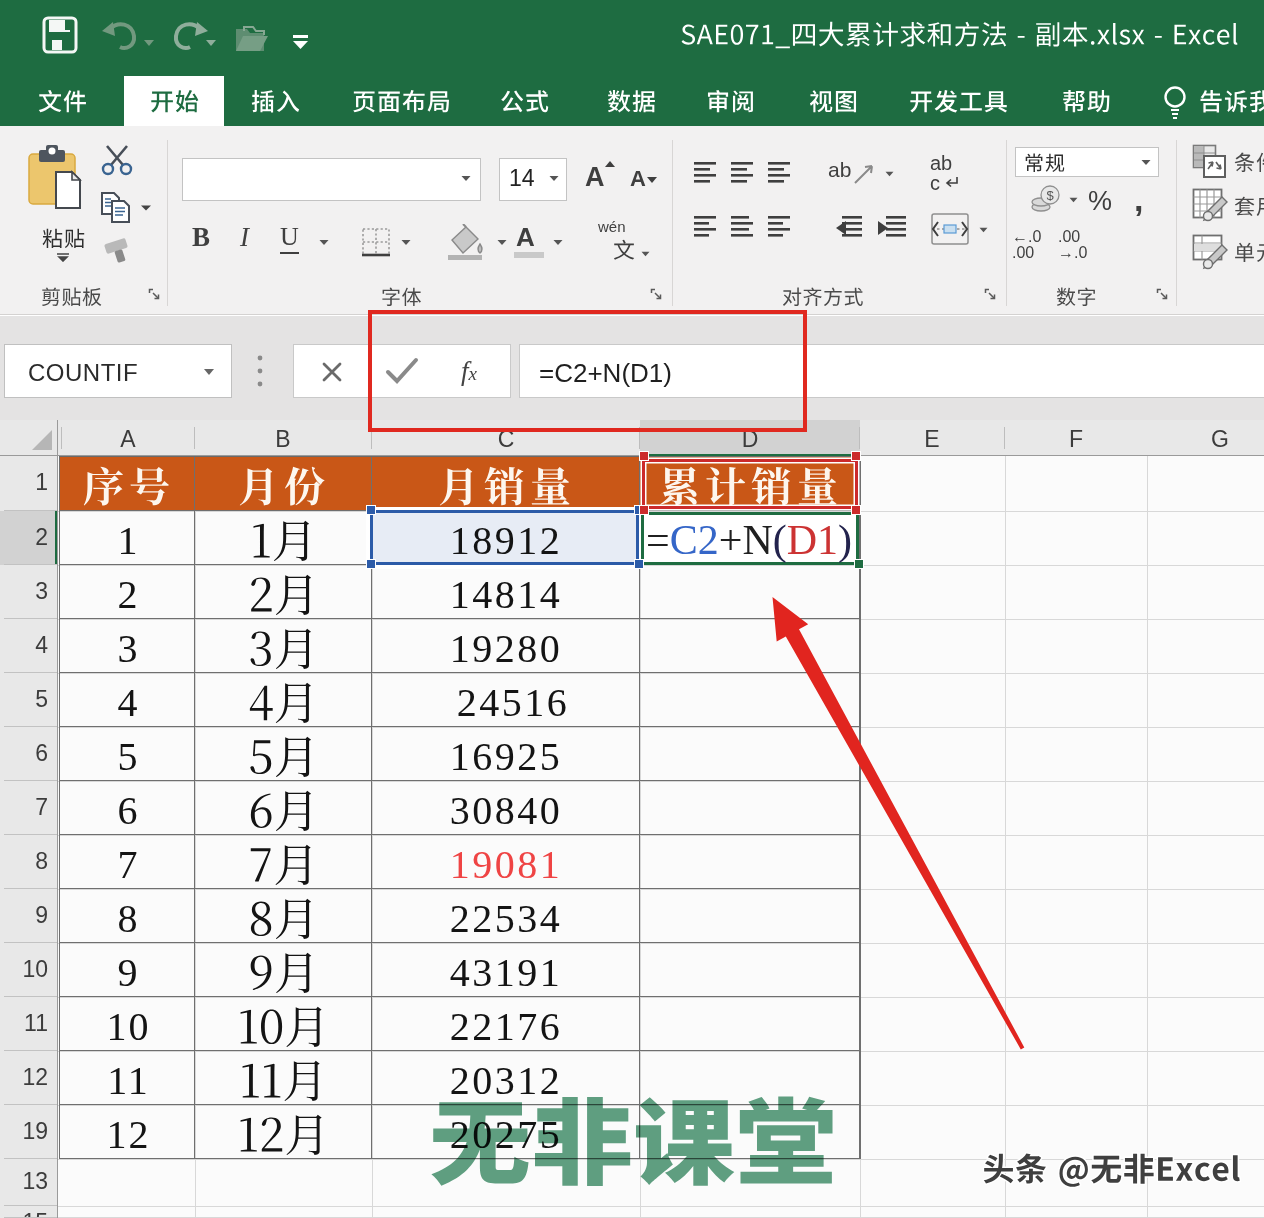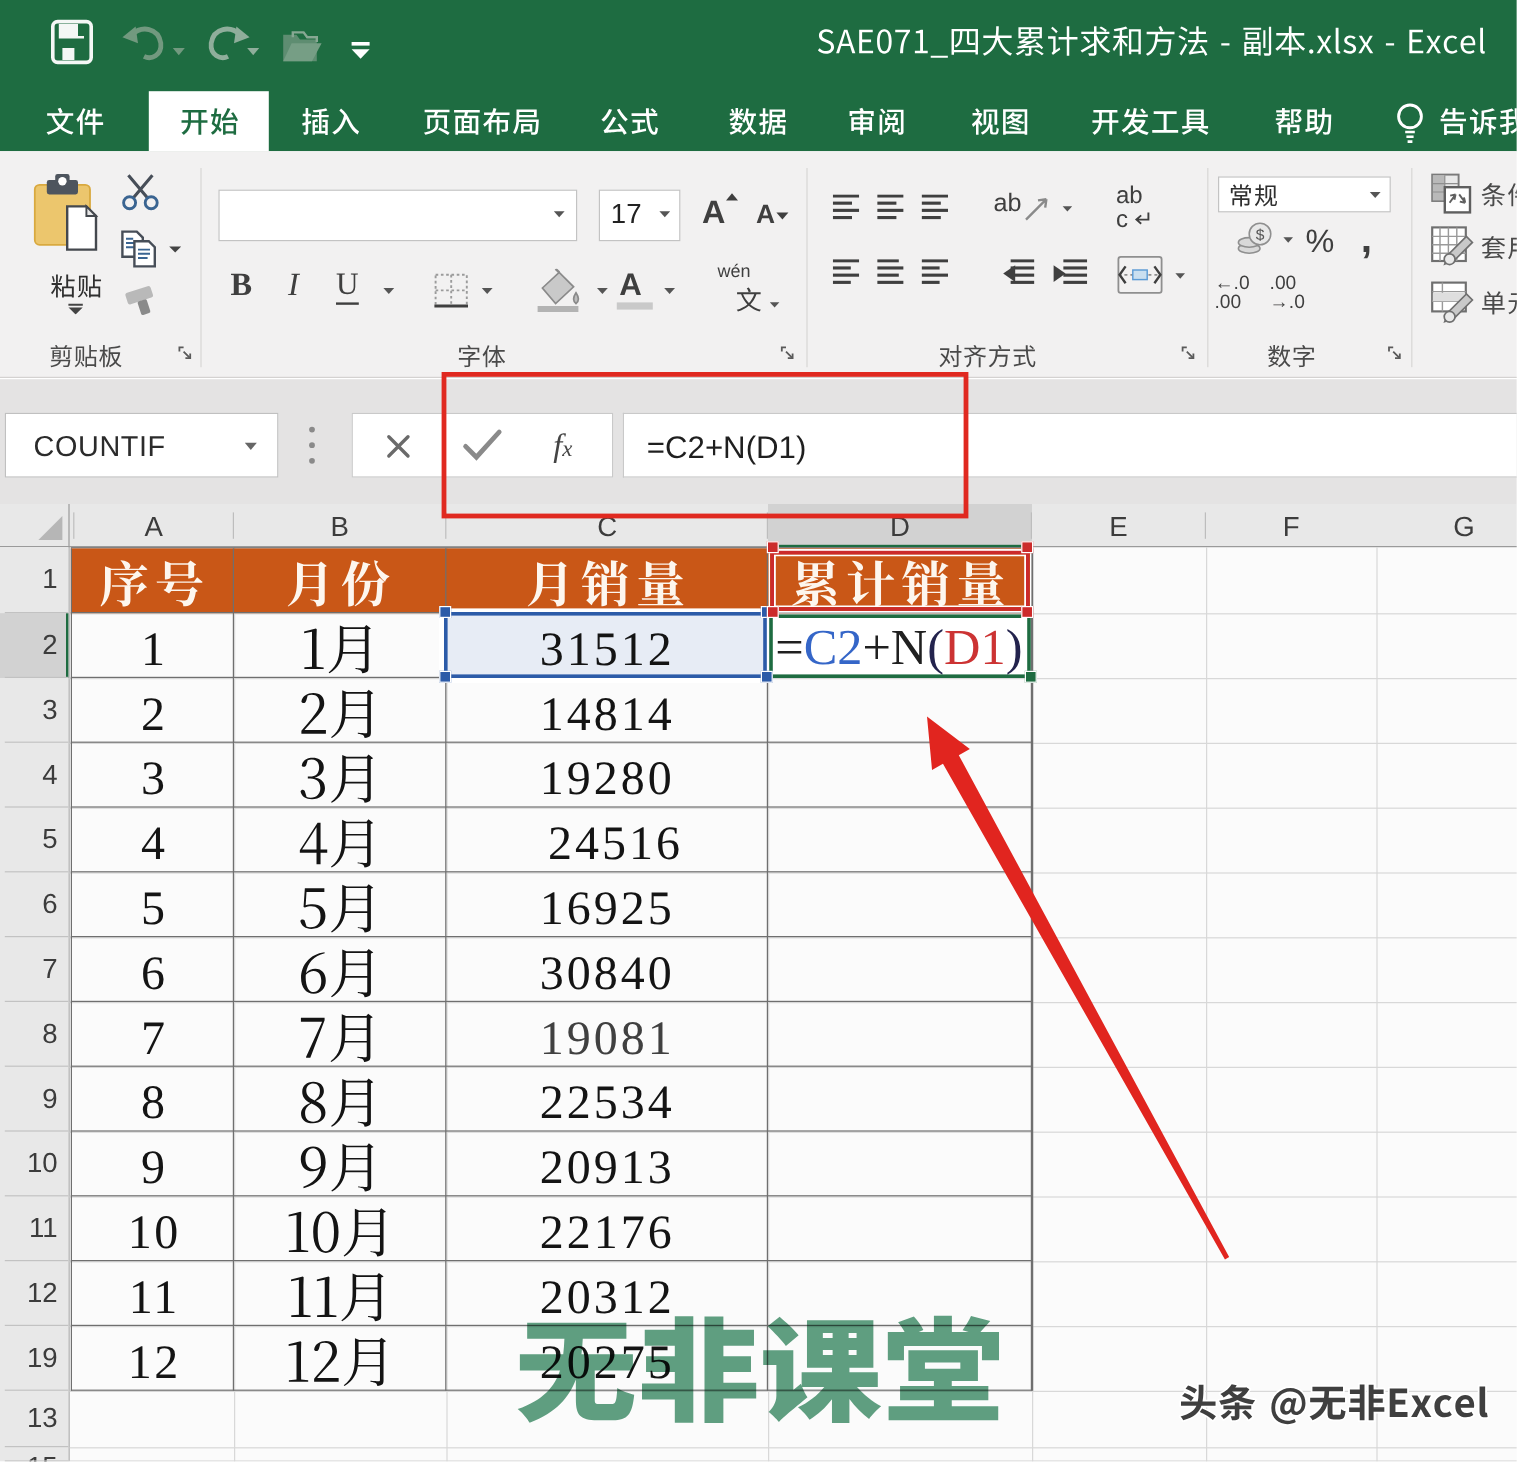--- a/index.html
+++ b/index.html
@@ -133,21 +133,21 @@
       <path d="M1.5 5 v-3.5 h3.5 M5 5 l5 5"></path>
       <path d="M10.5 6.5 v4 h-4"></path>
     </g>
   </svg>
 <div style="position:absolute;left:167px;top:140px;width:1px;height:166px;background:#d8d6d5;"></div>
 <div style="position:absolute;left:182px;top:158px;width:299px;height:43px;background:#fff;border:1px solid #c3c3c3;"></div>
 <svg class="abs" style="left:460px;top:174px" width="12" height="9" viewBox="0 0 12 9">
     <path d="M1.5 2 l4.5 5 l4.5 -5 z" fill="#555"></path>
   </svg>
 <div style="position:absolute;left:499px;top:158px;width:68px;height:43px;background:#fff;border:1px solid #c3c3c3;"></div>
-<div style="position:absolute;left:509px;top:165px;width:40px;height:30px;font-size:23px;color:#222;">17</div>
+<div style="position:absolute;left:509px;top:165px;width:40px;height:30px;font-size:23px;color:#222;">14</div>
 <svg class="abs" style="left:548px;top:174px" width="12" height="9" viewBox="0 0 12 9">
     <path d="M1.5 2 l4.5 5 l4.5 -5 z" fill="#555"></path>
   </svg>
 <div style="position:absolute;left:585px;top:162px;width:30px;height:32px;font-size:27px;font-weight:bold;color:#3f3f3f;">A</div>
 <svg class="abs" style="left:604px;top:160px" width="12" height="12" viewBox="0 0 12 12">
     <path d="M6 1 l5 6 h-10 z" fill="#3f3f3f"></path>
   </svg>
 <div style="position:absolute;left:630px;top:166px;width:30px;height:32px;font-size:22px;font-weight:bold;color:#3f3f3f;">A</div>
 <svg class="abs" style="left:646px;top:172px" width="12" height="12" viewBox="0 0 12 12">
     <path d="M6 11 l5 -6 h-10 z" fill="#3f3f3f"></path>
@@ -477,21 +477,21 @@
   </svg>
 <svg style="position:absolute;left:658.0px;top:457.5px;" width="186" height="57" viewBox="-1 -43.5 186 56.6">
     <path fill="#fdf6ee" d="M25.0 -5.8 24.6 -5.4C27.9 -3.6 32.2 -0.2 34.2 2.7C39.5 4.3 40.5 -5.4 25.0 -5.8ZM10.8 -19.5V-20.7H17.2C15.1 -19.2 10.8 -16.9 7.5 -16.3C7.1 -16.2 6.3 -16.1 6.3 -16.1L8.4 -11.9C8.6 -12.0 8.9 -12.2 9.1 -12.5C12.3 -13.0 15.4 -13.5 18.0 -14.0C14.1 -12.1 9.6 -10.5 6.0 -9.7C5.4 -9.6 4.2 -9.4 4.2 -9.4L6.1 -4.7C6.4 -4.8 6.8 -5.1 7.1 -5.6L10.9 -6.1C8.9 -3.2 5.0 0.3 1.1 2.5L1.5 3.0C6.6 1.9 11.6 -0.5 14.6 -2.9C15.5 -2.6 15.9 -2.8 16.2 -3.2L11.6 -6.2L17.8 -7.0V-1.5C17.8 -1.1 17.7 -0.9 17.1 -0.9C16.2 -0.9 12.5 -1.1 12.5 -1.1V-0.6C14.5 -0.3 15.3 0.2 15.8 0.8C16.4 1.4 16.6 2.4 16.6 3.6C22.0 3.3 22.8 1.6 22.8 -1.4V-7.7L31.2 -9.1C32.3 -7.8 33.3 -6.5 33.9 -5.3C38.6 -3.0 40.8 -12.1 27.6 -13.2L27.3 -12.8C28.2 -12.1 29.4 -11.1 30.4 -10.0C22.9 -9.6 15.7 -9.3 10.7 -9.2C18.0 -10.8 26.0 -13.3 30.1 -15.2C31.0 -14.8 31.7 -15.0 32.0 -15.3L27.3 -19.4C26.0 -18.4 24.0 -17.1 21.6 -15.8L11.6 -15.7C15.1 -16.4 18.8 -17.4 21.2 -18.4C22.2 -18.2 22.8 -18.5 23.0 -18.9L18.7 -20.7H30.1V-19.0H30.9C32.5 -19.0 34.9 -19.9 34.9 -20.2V-30.5C35.8 -30.7 36.3 -31.0 36.6 -31.3L31.9 -34.9L29.7 -32.4H11.2L6.1 -34.4V-18.0H6.8C8.7 -18.0 10.8 -19.1 10.8 -19.5ZM18.0 -21.8H10.8V-25.9H18.0ZM22.7 -21.8V-25.9H30.1V-21.8ZM18.0 -27.1H10.8V-31.2H18.0ZM22.7 -27.1V-31.2H30.1V-27.1Z M51.4 -34.5 51.0 -34.2C52.9 -32.3 55.2 -29.3 56.1 -26.7C60.9 -24.0 63.9 -33.1 51.4 -34.5ZM58.1 -21.6C59.0 -21.7 59.4 -22.1 59.7 -22.3L55.7 -25.7L53.5 -23.5H47.4L47.7 -22.3H53.5V-5.5C53.5 -4.6 53.2 -4.2 51.5 -3.2L54.9 1.9C55.3 1.6 55.8 1.0 56.1 0.2C60.1 -3.2 63.3 -6.3 65.0 -8.0L64.8 -8.5C62.5 -7.5 60.1 -6.4 58.1 -5.6ZM76.8 -34.0 70.3 -34.6V-19.7H60.8L61.2 -18.5H70.3V3.5H71.3C73.1 3.5 75.2 2.3 75.2 1.8V-18.5H85.0C85.6 -18.5 86.1 -18.7 86.2 -19.2C84.4 -20.9 81.4 -23.2 81.4 -23.2L78.7 -19.7H75.2V-32.8C76.4 -33.0 76.7 -33.4 76.8 -34.0Z M131.4 -30.3 125.9 -33.0C125.4 -30.7 124.0 -26.4 122.8 -23.5L123.2 -23.1C125.6 -25.1 128.3 -27.8 129.9 -29.7C130.9 -29.6 131.2 -29.8 131.4 -30.3ZM108.9 -32.3 108.5 -32.0C110.0 -30.0 111.6 -26.9 111.8 -24.3C115.7 -21.1 119.6 -29.0 108.9 -32.3ZM124.6 -8.6H113.8V-14.1H124.6ZM102.7 -31.9C103.7 -32.0 104.1 -32.3 104.3 -32.9L98.0 -34.9C97.4 -30.5 95.2 -23.1 92.7 -19.0L93.1 -18.7C94.0 -19.5 94.9 -20.3 95.7 -21.2L95.9 -20.4H98.6V-13.6H93.0L93.3 -12.5H98.6V-3.9C98.6 -3.1 98.2 -2.7 96.5 -1.4L101.0 2.7C101.4 2.4 101.7 1.7 101.9 0.9C105.0 -2.7 107.6 -6.2 108.8 -8.0L108.5 -8.3C106.6 -7.1 104.8 -6.0 103.0 -5.0V-12.5H108.7C108.9 -12.5 109.1 -12.5 109.2 -12.5V3.6H109.9C111.9 3.6 113.8 2.6 113.8 2.1V-7.5H124.6V-2.3C124.6 -1.8 124.4 -1.5 123.8 -1.5C122.9 -1.5 119.5 -1.7 119.5 -1.7V-1.1C121.3 -0.9 122.1 -0.3 122.6 0.4C123.2 1.1 123.3 2.2 123.4 3.6C128.6 3.2 129.2 1.4 129.2 -1.8V-19.9C130.0 -20.0 130.7 -20.4 130.9 -20.7L126.3 -24.2L124.2 -21.8H121.6V-33.3C122.6 -33.4 122.9 -33.8 123.0 -34.3L117.1 -34.8V-21.8H114.0L109.2 -23.8V-13.7C107.8 -15.1 106.0 -16.6 106.0 -16.6L103.8 -13.6H103.0V-20.4H107.6C108.2 -20.4 108.6 -20.6 108.7 -21.1C107.3 -22.5 104.9 -24.6 104.9 -24.6L102.7 -21.6H96.1C97.8 -23.5 99.3 -25.6 100.6 -27.7H108.4C109.0 -27.7 109.4 -27.9 109.5 -28.4C108.1 -29.8 105.7 -31.8 105.7 -31.8L103.5 -28.9H101.2C101.8 -29.9 102.3 -31.0 102.7 -31.9ZM124.6 -15.3H113.8V-20.7H124.6Z M140.0 -20.0 140.4 -18.9H176.0C176.5 -18.9 176.9 -19.1 177.1 -19.6C175.4 -21.0 172.6 -23.2 172.6 -23.2L170.2 -20.0ZM165.8 -27.0V-23.9H151.0V-27.0ZM165.8 -28.2H151.0V-31.1H165.8ZM146.2 -32.2V-20.8H146.9C148.9 -20.8 151.0 -21.8 151.0 -22.2V-22.8H165.8V-21.5H166.7C168.2 -21.5 170.6 -22.3 170.7 -22.6V-30.3C171.5 -30.5 172.1 -30.8 172.3 -31.2L167.6 -34.7L165.4 -32.2H151.3L146.2 -34.2ZM166.2 -10.7V-7.5H160.7V-10.7ZM166.2 -11.9H160.7V-15.0H166.2ZM150.6 -10.7H156.0V-7.5H150.6ZM150.6 -11.9V-15.0H156.0V-11.9ZM166.2 -6.3V-5.2H167.0C167.8 -5.2 168.8 -5.4 169.7 -5.7L167.7 -3.1H160.7V-6.3ZM142.8 -3.1 143.2 -1.9H156.0V1.6H139.7L140.0 2.7H176.4C177.0 2.7 177.5 2.5 177.6 2.1C175.8 0.5 172.8 -1.8 172.8 -1.8L170.3 1.6H160.7V-1.9H173.5C174.1 -1.9 174.5 -2.1 174.6 -2.6C173.3 -3.7 171.4 -5.3 170.6 -5.9C170.9 -6.1 171.1 -6.2 171.1 -6.3V-14.1C172.0 -14.4 172.6 -14.8 172.9 -15.1L168.1 -18.7L165.8 -16.2H150.9L145.7 -18.2V-4.1H146.4C148.4 -4.1 150.6 -5.2 150.6 -5.6V-6.3H156.0V-3.1Z"></path>
   </svg>
 <div style="position:absolute;left:366px;top:507px;width:276px;height:62px;background:#ffffff;"></div>
 <div style="position:absolute;left:370px;top:510px;width:269px;height:55px;background:#e7ecf5;border:3px solid #2c5ba8;"></div>
 <div style="position:absolute;left:62px;top:517px;width:133px;height:46px;font-size:40px;font-family:'Liberation Serif',serif;color:#141414;text-align:center;letter-spacing:2px;">1</div>
 <svg style="position:absolute;left:249.2px;top:509.2px;" width="70" height="63" viewBox="-1 -48.8 70 63.5">
     <path fill="#141414" d="M3.4 0.0 19.6 0.0V-1.2L13.7 -1.9L13.6 -10.6V-26.2L13.8 -33.4L13.1 -33.9L3.2 -31.4V-30.0L9.8 -31.1V-10.6L9.8 -1.9L3.4 -1.3Z M54.2 -33.6V-24.7H36.2V-33.6ZM33.2 -35.0V-20.6C33.2 -11.3 31.8 -3.2 23.8 3.0L24.5 3.6C31.8 -0.6 34.6 -6.5 35.6 -12.7H54.2V-1.4C54.2 -0.6 54.0 -0.3 53.0 -0.3C51.9 -0.3 46.3 -0.7 46.3 -0.7V0.0C48.7 0.4 50.0 0.7 50.8 1.3C51.5 1.8 51.8 2.6 52.0 3.6C56.8 3.1 57.3 1.5 57.3 -1.0V-33.0C58.2 -33.2 59.0 -33.6 59.3 -33.9L55.4 -36.9L53.8 -35.0H36.8L33.2 -36.5ZM54.2 -23.3V-14.1H35.8C36.1 -16.2 36.2 -18.4 36.2 -20.6V-23.3Z"></path>
   </svg>
-<div style="position:absolute;left:372px;top:517px;width:268px;height:46px;font-size:40px;font-family:'Liberation Serif',serif;color:#141414;text-align:center;letter-spacing:2.5px;">31512</div>
+<div style="position:absolute;left:372px;top:517px;width:268px;height:46px;font-size:40px;font-family:'Liberation Serif',serif;color:#141414;text-align:center;letter-spacing:2.5px;">18912</div>
 <div style="position:absolute;left:62px;top:571px;width:133px;height:46px;font-size:40px;font-family:'Liberation Serif',serif;color:#141414;text-align:center;letter-spacing:2px;">2</div>
 <svg style="position:absolute;left:247.2px;top:563.2px;" width="74" height="63" viewBox="-1 -48.8 74 63.5">
     <path fill="#141414" d="M2.9 0.0H23.5V-3.2H5.5C8.3 -6.3 11.0 -9.3 12.3 -10.7C19.3 -17.8 22.1 -21.2 22.1 -25.4C22.1 -30.9 19.0 -34.2 12.8 -34.2C8.1 -34.2 3.7 -31.8 2.9 -27.1C3.2 -26.2 4.0 -25.7 4.8 -25.7C5.9 -25.7 6.6 -26.3 7.1 -28.1L8.2 -32.1C9.4 -32.6 10.5 -32.8 11.7 -32.8C15.8 -32.8 18.2 -30.1 18.2 -25.5C18.2 -21.5 16.2 -18.3 11.3 -12.4C9.1 -9.7 6.0 -6.1 2.9 -2.5Z M58.2 -33.6V-24.7H40.2V-33.6ZM37.2 -35.0V-20.6C37.2 -11.3 35.8 -3.2 27.8 3.0L28.5 3.6C35.8 -0.6 38.6 -6.5 39.7 -12.7H58.2V-1.4C58.2 -0.6 58.0 -0.3 57.0 -0.3C55.9 -0.3 50.3 -0.7 50.3 -0.7V0.0C52.7 0.4 54.0 0.7 54.8 1.3C55.5 1.8 55.8 2.6 56.0 3.6C60.8 3.1 61.3 1.5 61.3 -1.0V-33.0C62.2 -33.2 63.0 -33.6 63.3 -33.9L59.4 -36.9L57.8 -35.0H40.8L37.2 -36.5ZM58.2 -23.3V-14.1H39.8C40.1 -16.2 40.2 -18.4 40.2 -20.6V-23.3Z"></path>
   </svg>
 <div style="position:absolute;left:372px;top:571px;width:268px;height:46px;font-size:40px;font-family:'Liberation Serif',serif;color:#141414;text-align:center;letter-spacing:2.5px;">14814</div>
 <div style="position:absolute;left:62px;top:625px;width:133px;height:46px;font-size:40px;font-family:'Liberation Serif',serif;color:#141414;text-align:center;letter-spacing:2px;">3</div>
 <svg style="position:absolute;left:247.2px;top:617.2px;" width="74" height="63" viewBox="-1 -48.8 74 63.5">
     <path fill="#141414" d="M11.8 0.7C18.2 0.7 22.7 -3.0 22.7 -8.6C22.7 -13.5 20.0 -16.8 14.0 -17.7C19.1 -18.8 21.7 -22.2 21.7 -26.1C21.7 -30.9 18.3 -34.2 12.4 -34.2C8.1 -34.2 4.0 -32.3 3.2 -27.8C3.4 -27.0 4.1 -26.6 4.9 -26.6C6.1 -26.6 6.8 -27.1 7.2 -28.7L8.2 -32.2C9.4 -32.6 10.4 -32.8 11.5 -32.8C15.5 -32.8 17.8 -30.2 17.8 -25.9C17.8 -21.0 14.6 -18.4 10.2 -18.4H8.3V-16.7H10.4C15.9 -16.7 18.8 -13.8 18.8 -8.8C18.8 -3.9 15.8 -0.7 10.7 -0.7C9.4 -0.7 8.3 -1.0 7.3 -1.3L6.2 -4.9C5.8 -6.6 5.2 -7.3 4.0 -7.3C3.2 -7.3 2.5 -6.8 2.2 -5.8C3.1 -1.6 6.5 0.7 11.8 0.7Z M58.2 -33.6V-24.7H40.2V-33.6ZM37.2 -35.0V-20.6C37.2 -11.3 35.7 -3.2 27.8 3.0L28.4 3.6C35.7 -0.6 38.6 -6.5 39.6 -12.7H58.2V-1.4C58.2 -0.6 57.9 -0.3 56.9 -0.3C55.8 -0.3 50.2 -0.7 50.2 -0.7V0.0C52.6 0.4 54.0 0.7 54.8 1.3C55.5 1.8 55.8 2.6 56.0 3.6C60.7 3.1 61.2 1.5 61.2 -1.0V-33.0C62.2 -33.2 62.9 -33.6 63.2 -33.9L59.3 -36.9L57.7 -35.0H40.8L37.2 -36.5ZM58.2 -23.3V-14.1H39.8C40.1 -16.2 40.2 -18.4 40.2 -20.6V-23.3Z"></path>
   </svg>
 <div style="position:absolute;left:372px;top:625px;width:268px;height:46px;font-size:40px;font-family:'Liberation Serif',serif;color:#141414;text-align:center;letter-spacing:2.5px;">19280</div>
@@ -507,31 +507,31 @@
 <div style="position:absolute;left:372px;top:733px;width:268px;height:46px;font-size:40px;font-family:'Liberation Serif',serif;color:#141414;text-align:center;letter-spacing:2.5px;">16925</div>
 <div style="position:absolute;left:62px;top:787px;width:133px;height:46px;font-size:40px;font-family:'Liberation Serif',serif;color:#141414;text-align:center;letter-spacing:2px;">6</div>
 <svg style="position:absolute;left:247.2px;top:779.2px;" width="74" height="63" viewBox="-1 -48.8 74 63.5">
     <path fill="#141414" d="M13.3 0.7C19.1 0.7 23.4 -3.9 23.4 -10.2C23.4 -16.2 20.1 -20.2 14.6 -20.2C11.5 -20.2 9.0 -19.0 6.8 -16.7C8.0 -24.8 13.3 -31.2 22.5 -33.2L22.3 -34.2C10.2 -32.8 2.6 -23.4 2.6 -12.7C2.6 -4.6 6.6 0.7 13.3 0.7ZM6.6 -15.2C8.8 -17.5 10.9 -18.4 13.3 -18.4C17.2 -18.4 19.6 -15.4 19.6 -9.9C19.6 -4.0 16.8 -0.7 13.3 -0.7C9.1 -0.7 6.5 -5.3 6.5 -13.2Z M58.2 -33.6V-24.7H40.2V-33.6ZM37.2 -35.0V-20.6C37.2 -11.3 35.8 -3.2 27.8 3.0L28.5 3.6C35.8 -0.6 38.6 -6.5 39.7 -12.7H58.2V-1.4C58.2 -0.6 58.0 -0.3 57.0 -0.3C55.9 -0.3 50.3 -0.7 50.3 -0.7V0.0C52.7 0.4 54.0 0.7 54.8 1.3C55.5 1.8 55.8 2.6 56.0 3.6C60.8 3.1 61.3 1.5 61.3 -1.0V-33.0C62.2 -33.2 63.0 -33.6 63.3 -33.9L59.4 -36.9L57.8 -35.0H40.8L37.2 -36.5ZM58.2 -23.3V-14.1H39.8C40.1 -16.2 40.2 -18.4 40.2 -20.6V-23.3Z"></path>
   </svg>
 <div style="position:absolute;left:372px;top:787px;width:268px;height:46px;font-size:40px;font-family:'Liberation Serif',serif;color:#141414;text-align:center;letter-spacing:2.5px;">30840</div>
 <div style="position:absolute;left:62px;top:841px;width:133px;height:46px;font-size:40px;font-family:'Liberation Serif',serif;color:#141414;text-align:center;letter-spacing:2px;">7</div>
 <svg style="position:absolute;left:247.4px;top:833.2px;" width="73" height="63" viewBox="-1 -48.8 73 63.5">
     <path fill="#141414" d="M7.1 0.0H10.4L22.4 -31.4V-33.5H2.5V-30.3H20.3L6.7 -0.3Z M57.8 -33.6V-24.7H39.8V-33.6ZM36.8 -35.0V-20.6C36.8 -11.3 35.4 -3.2 27.4 3.0L28.1 3.6C35.4 -0.6 38.2 -6.5 39.2 -12.7H57.8V-1.4C57.8 -0.6 57.5 -0.3 56.6 -0.3C55.5 -0.3 49.9 -0.7 49.9 -0.7V0.0C52.3 0.4 53.6 0.7 54.4 1.3C55.1 1.8 55.4 2.6 55.6 3.6C60.4 3.1 60.9 1.5 60.9 -1.0V-33.0C61.8 -33.2 62.6 -33.6 62.9 -33.9L59.0 -36.9L57.4 -35.0H40.4L36.8 -36.5ZM57.8 -23.3V-14.1H39.4C39.7 -16.2 39.8 -18.4 39.8 -20.6V-23.3Z"></path>
   </svg>
-<div style="position:absolute;left:372px;top:841px;width:268px;height:46px;font-size:40px;font-family:'Liberation Serif',serif;color:#404040;text-align:center;letter-spacing:2.5px;">19081</div>
+<div style="position:absolute;left:372px;top:841px;width:268px;height:46px;font-size:40px;font-family:'Liberation Serif',serif;color:#ef4444;text-align:center;letter-spacing:2.5px;">19081</div>
 <div style="position:absolute;left:62px;top:895px;width:133px;height:46px;font-size:40px;font-family:'Liberation Serif',serif;color:#141414;text-align:center;letter-spacing:2px;">8</div>
 <svg style="position:absolute;left:247.2px;top:887.2px;" width="74" height="63" viewBox="-1 -48.8 74 63.5">
     <path fill="#141414" d="M12.6 0.7C19.0 0.7 23.1 -2.8 23.1 -8.1C23.1 -12.4 20.8 -15.3 15.0 -18.0C20.0 -20.3 21.8 -23.4 21.8 -26.5C21.8 -30.9 18.5 -34.2 12.9 -34.2C7.7 -34.2 3.6 -31.0 3.6 -25.9C3.6 -22.0 5.6 -18.7 10.3 -16.4C5.2 -14.2 2.6 -11.4 2.6 -7.4C2.6 -2.5 6.2 0.7 12.6 0.7ZM14.0 -18.5C8.5 -20.9 7.0 -23.7 7.0 -26.8C7.0 -30.5 9.8 -32.7 12.9 -32.7C16.6 -32.7 18.5 -29.9 18.5 -26.6C18.5 -23.1 17.2 -20.7 14.0 -18.5ZM11.4 -15.9C17.7 -13.2 19.6 -10.4 19.6 -7.1C19.6 -3.3 17.1 -0.7 12.8 -0.7C8.5 -0.7 6.0 -3.4 6.0 -7.8C6.0 -11.3 7.5 -13.6 11.4 -15.9Z M58.2 -33.6V-24.7H40.2V-33.6ZM37.2 -35.0V-20.6C37.2 -11.3 35.8 -3.2 27.8 3.0L28.5 3.6C35.8 -0.6 38.6 -6.5 39.7 -12.7H58.2V-1.4C58.2 -0.6 58.0 -0.3 57.0 -0.3C55.9 -0.3 50.3 -0.7 50.3 -0.7V0.0C52.7 0.4 54.0 0.7 54.8 1.3C55.5 1.8 55.8 2.6 56.0 3.6C60.8 3.1 61.3 1.5 61.3 -1.0V-33.0C62.2 -33.2 63.0 -33.6 63.3 -33.9L59.4 -36.9L57.8 -35.0H40.8L37.2 -36.5ZM58.2 -23.3V-14.1H39.8C40.1 -16.2 40.2 -18.4 40.2 -20.6V-23.3Z"></path>
   </svg>
 <div style="position:absolute;left:372px;top:895px;width:268px;height:46px;font-size:40px;font-family:'Liberation Serif',serif;color:#141414;text-align:center;letter-spacing:2.5px;">22534</div>
 <div style="position:absolute;left:62px;top:949px;width:133px;height:46px;font-size:40px;font-family:'Liberation Serif',serif;color:#141414;text-align:center;letter-spacing:2px;">9</div>
 <svg style="position:absolute;left:247.1px;top:941.2px;" width="74" height="63" viewBox="-1 -48.8 74 63.5">
     <path fill="#141414" d="M4.8 0.7C16.9 -2.3 23.3 -10.6 23.3 -20.7C23.3 -29.1 19.1 -34.2 12.7 -34.2C6.9 -34.2 2.4 -30.1 2.4 -23.6C2.4 -17.3 6.5 -13.4 12.1 -13.4C15.0 -13.4 17.3 -14.4 19.0 -16.2C17.7 -8.9 13.0 -3.4 4.5 -0.5ZM19.3 -17.8C17.6 -16.1 15.7 -15.2 13.5 -15.2C9.3 -15.2 6.3 -18.4 6.3 -23.9C6.3 -29.7 9.2 -32.8 12.7 -32.8C16.5 -32.8 19.4 -28.8 19.4 -20.8C19.4 -19.8 19.4 -18.8 19.3 -17.8Z M58.4 -33.6V-24.7H40.4V-33.6ZM37.4 -35.0V-20.6C37.4 -11.3 36.0 -3.2 28.0 3.0L28.7 3.6C36.0 -0.6 38.8 -6.5 39.8 -12.7H58.4V-1.4C58.4 -0.6 58.1 -0.3 57.2 -0.3C56.1 -0.3 50.5 -0.7 50.5 -0.7V0.0C52.9 0.4 54.2 0.7 55.0 1.3C55.7 1.8 56.0 2.6 56.2 3.6C61.0 3.1 61.5 1.5 61.5 -1.0V-33.0C62.4 -33.2 63.2 -33.6 63.5 -33.9L59.6 -36.9L58.0 -35.0H41.0L37.4 -36.5ZM58.4 -23.3V-14.1H40.0C40.3 -16.2 40.4 -18.4 40.4 -20.6V-23.3Z"></path>
   </svg>
-<div style="position:absolute;left:372px;top:949px;width:268px;height:46px;font-size:40px;font-family:'Liberation Serif',serif;color:#141414;text-align:center;letter-spacing:2.5px;">20913</div>
+<div style="position:absolute;left:372px;top:949px;width:268px;height:46px;font-size:40px;font-family:'Liberation Serif',serif;color:#141414;text-align:center;letter-spacing:2.5px;">43191</div>
 <div style="position:absolute;left:62px;top:1003px;width:133px;height:46px;font-size:40px;font-family:'Liberation Serif',serif;color:#141414;text-align:center;letter-spacing:2px;">10</div>
 <svg style="position:absolute;left:236.4px;top:995.2px;" width="95" height="63" viewBox="-1 -48.8 95 63.5">
     <path fill="#141414" d="M3.4 0.0 19.6 0.0V-1.2L13.7 -1.9L13.6 -10.6V-26.2L13.8 -33.4L13.1 -33.9L3.2 -31.4V-30.0L9.8 -31.1V-10.6L9.8 -1.9L3.4 -1.3Z M34.5 0.7C40.0 0.7 45.1 -4.3 45.1 -16.8C45.1 -29.2 40.0 -34.2 34.5 -34.2C28.9 -34.2 23.8 -29.2 23.8 -16.8C23.8 -4.3 28.9 0.7 34.5 0.7ZM34.5 -0.7C31.0 -0.7 27.6 -4.6 27.6 -16.8C27.6 -28.9 31.0 -32.7 34.5 -32.7C37.9 -32.7 41.3 -28.9 41.3 -16.8C41.3 -4.6 37.9 -0.7 34.5 -0.7Z M79.9 -33.6V-24.7H61.8V-33.6ZM58.8 -35.0V-20.6C58.8 -11.3 57.4 -3.2 49.4 3.0L50.1 3.6C57.4 -0.6 60.3 -6.5 61.3 -12.7H79.9V-1.4C79.9 -0.6 79.6 -0.3 78.6 -0.3C77.5 -0.3 71.9 -0.7 71.9 -0.7V0.0C74.3 0.4 75.7 0.7 76.5 1.3C77.1 1.8 77.5 2.6 77.6 3.6C82.4 3.1 82.9 1.5 82.9 -1.0V-33.0C83.9 -33.2 84.6 -33.6 84.9 -33.9L81.0 -36.9L79.4 -35.0H62.4L58.8 -36.5ZM79.9 -23.3V-14.1H61.5C61.7 -16.2 61.8 -18.4 61.8 -20.6V-23.3Z"></path>
   </svg>
 <div style="position:absolute;left:372px;top:1003px;width:268px;height:46px;font-size:40px;font-family:'Liberation Serif',serif;color:#141414;text-align:center;letter-spacing:2.5px;">22176</div>
 <div style="position:absolute;left:62px;top:1057px;width:133px;height:46px;font-size:40px;font-family:'Liberation Serif',serif;color:#141414;text-align:center;letter-spacing:2px;">11</div>
 <svg style="position:absolute;left:238.3px;top:1049.2px;" width="91" height="63" viewBox="-1 -48.8 91 63.5">
     <path fill="#141414" d="M3.4 0.0 19.6 0.0V-1.2L13.7 -1.9L13.6 -10.6V-26.2L13.8 -33.4L13.1 -33.9L3.2 -31.4V-30.0L9.8 -31.1V-10.6L9.8 -1.9L3.4 -1.3Z M25.1 0.0 41.3 0.0V-1.2L35.4 -1.9L35.3 -10.6V-26.2L35.5 -33.4L34.8 -33.9L24.9 -31.4V-30.0L31.5 -31.1V-10.6L31.4 -1.9L25.1 -1.3Z M75.9 -33.6V-24.7H57.9V-33.6ZM54.9 -35.0V-20.6C54.9 -11.3 53.5 -3.2 45.5 3.0L46.1 3.6C53.5 -0.6 56.3 -6.5 57.3 -12.7H75.9V-1.4C75.9 -0.6 75.6 -0.3 74.7 -0.3C73.6 -0.3 67.9 -0.7 67.9 -0.7V0.0C70.3 0.4 71.7 0.7 72.5 1.3C73.2 1.8 73.5 2.6 73.7 3.6C78.4 3.1 78.9 1.5 78.9 -1.0V-33.0C79.9 -33.2 80.6 -33.6 81.0 -33.9L77.0 -36.9L75.4 -35.0H58.5L54.9 -36.5ZM75.9 -23.3V-14.1H57.5C57.8 -16.2 57.9 -18.4 57.9 -20.6V-23.3Z"></path>
   </svg>
 <div style="position:absolute;left:372px;top:1057px;width:268px;height:46px;font-size:40px;font-family:'Liberation Serif',serif;color:#141414;text-align:center;letter-spacing:2.5px;">20312</div>

